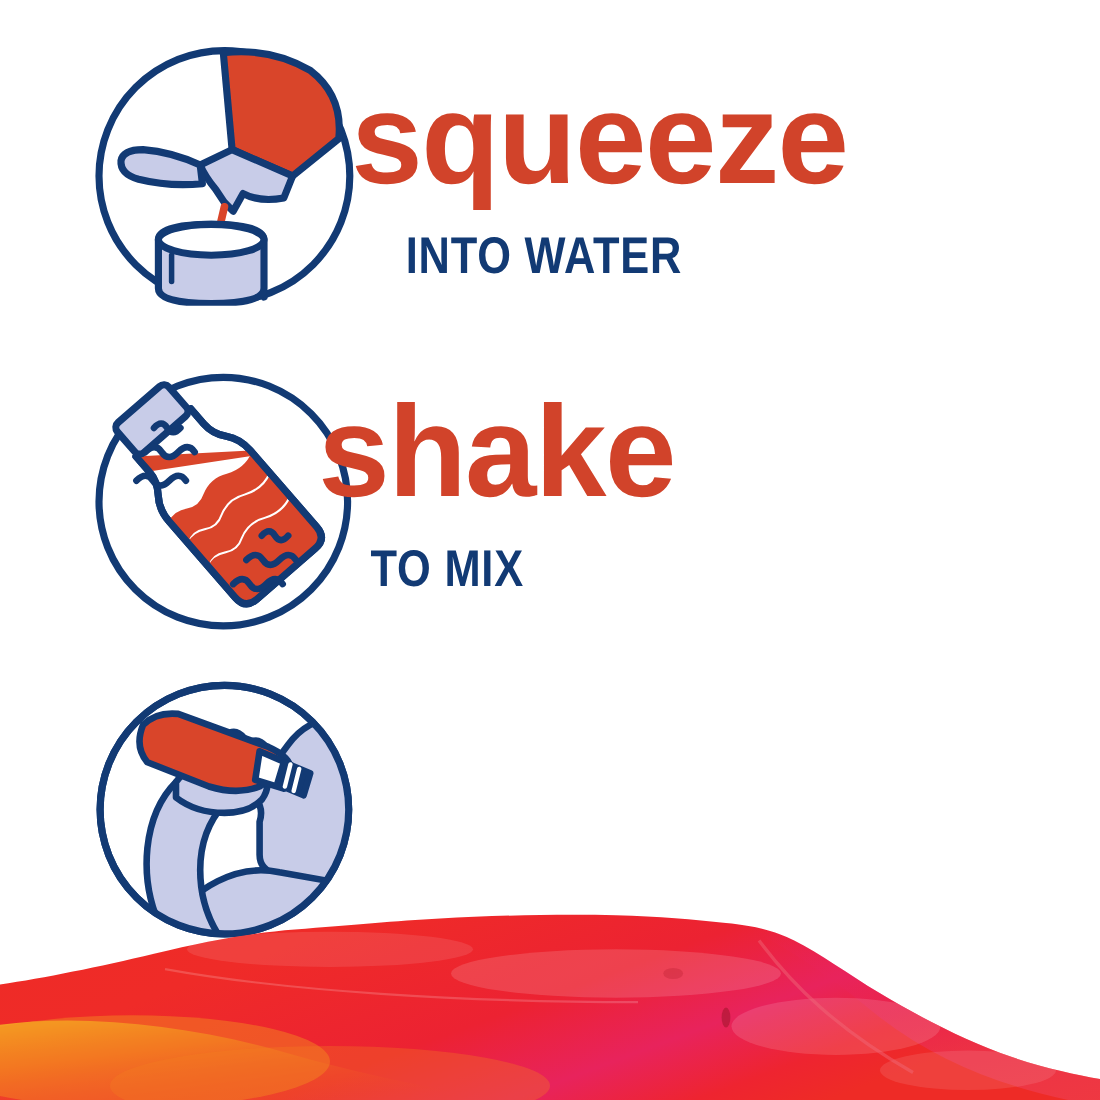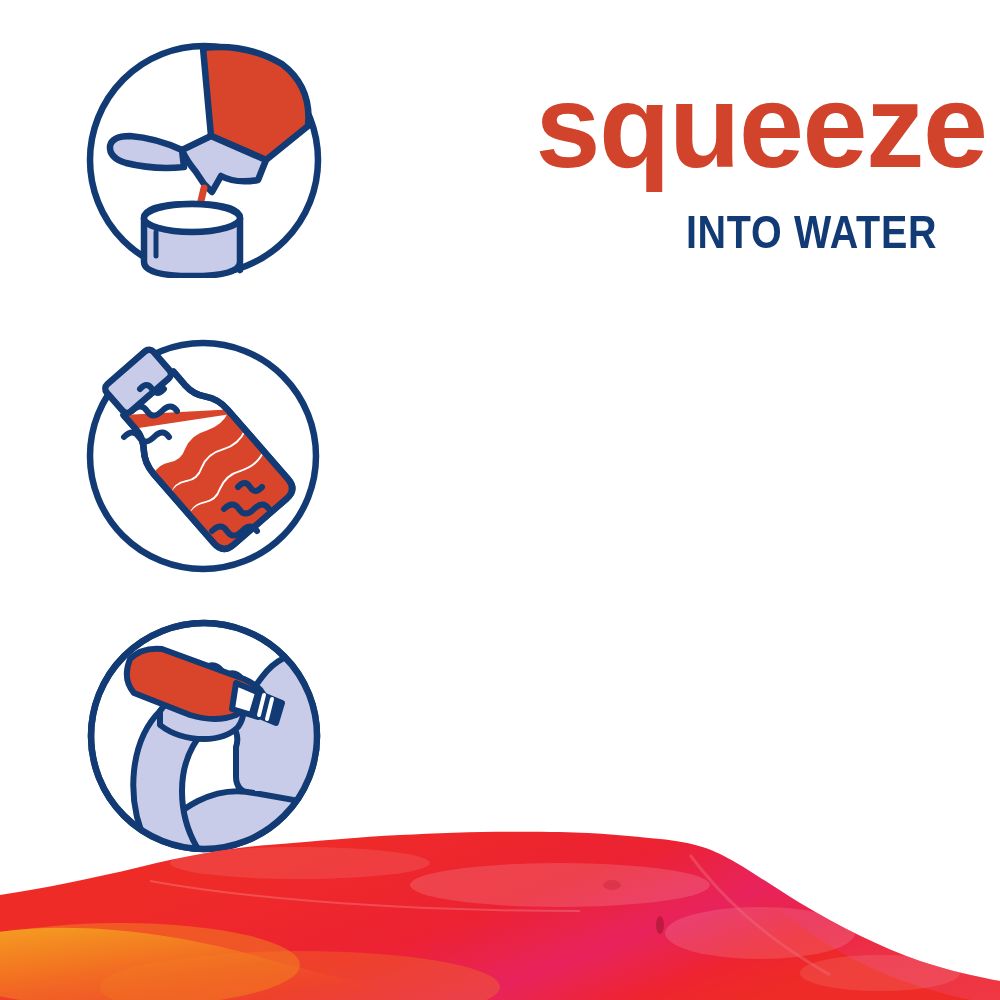--- a/index.html
+++ b/index.html
@@ -36,25 +36,25 @@
     width: 236px;
     height: 236px;
   }
   #step-shake .icon-badge { top: 38px; width: 234px; height: 246px; }
   #step-enjoy .icon-badge { top: 35px; width: 236px; height: 242px; }
 
   .icon-badge svg { display: block; width: 100%; height: 100%; }
 
   .step-text {
     position: absolute;
-    left: 330px;
+    left: 316px;
     width: 660px;
     top: 0;
     height: 285px;
-    text-align: right;
+    text-align: left;
   }
 
   .headline {
     font-family: "Liberation Sans", sans-serif;
     font-weight: 700;
     color: #D1432A;
     letter-spacing: -0.012em;
     line-height: 0.92;
     white-space: nowrap;
   }
@@ -185,20 +185,24 @@
           <path d="M38 104 q9 -9 15 0 q6 9 15 0 q9 -9 15 0" stroke-width="6" fill="none"></path>
           <path d="M54 56 q7 -8 12 0 q5 8 12 0" stroke-width="6" fill="none"></path>
 
           <path d="M138 176 q9 -9 15 0 q6 9 15 0 q9 -9 15 0" stroke-width="6" fill="none"></path>
           <path d="M126 198 q9 -9 15 0 q6 9 15 0 q9 -9 15 0" stroke-width="6" fill="none"></path>
           <path d="M152 154 q7 -8 12 0 q5 8 12 0" stroke-width="6" fill="none"></path>
         </g>
       </svg>
     </div>
 
+    <div class="step-text">
+      <div class="headline" id="shake-headline">shake</div>
+      <div class="subline" id="shake-subline">TO MIX</div>
+    </div>
   </div>
 
   <div class="step" id="step-enjoy">
 
     <div class="icon-badge">
       <svg viewBox="0 0 236 242" xmlns="http://www.w3.org/2000/svg">
         <defs>
           <clipPath id="enjoy-clip">
             <circle cx="118" cy="121" r="111"></circle>
           </clipPath>

